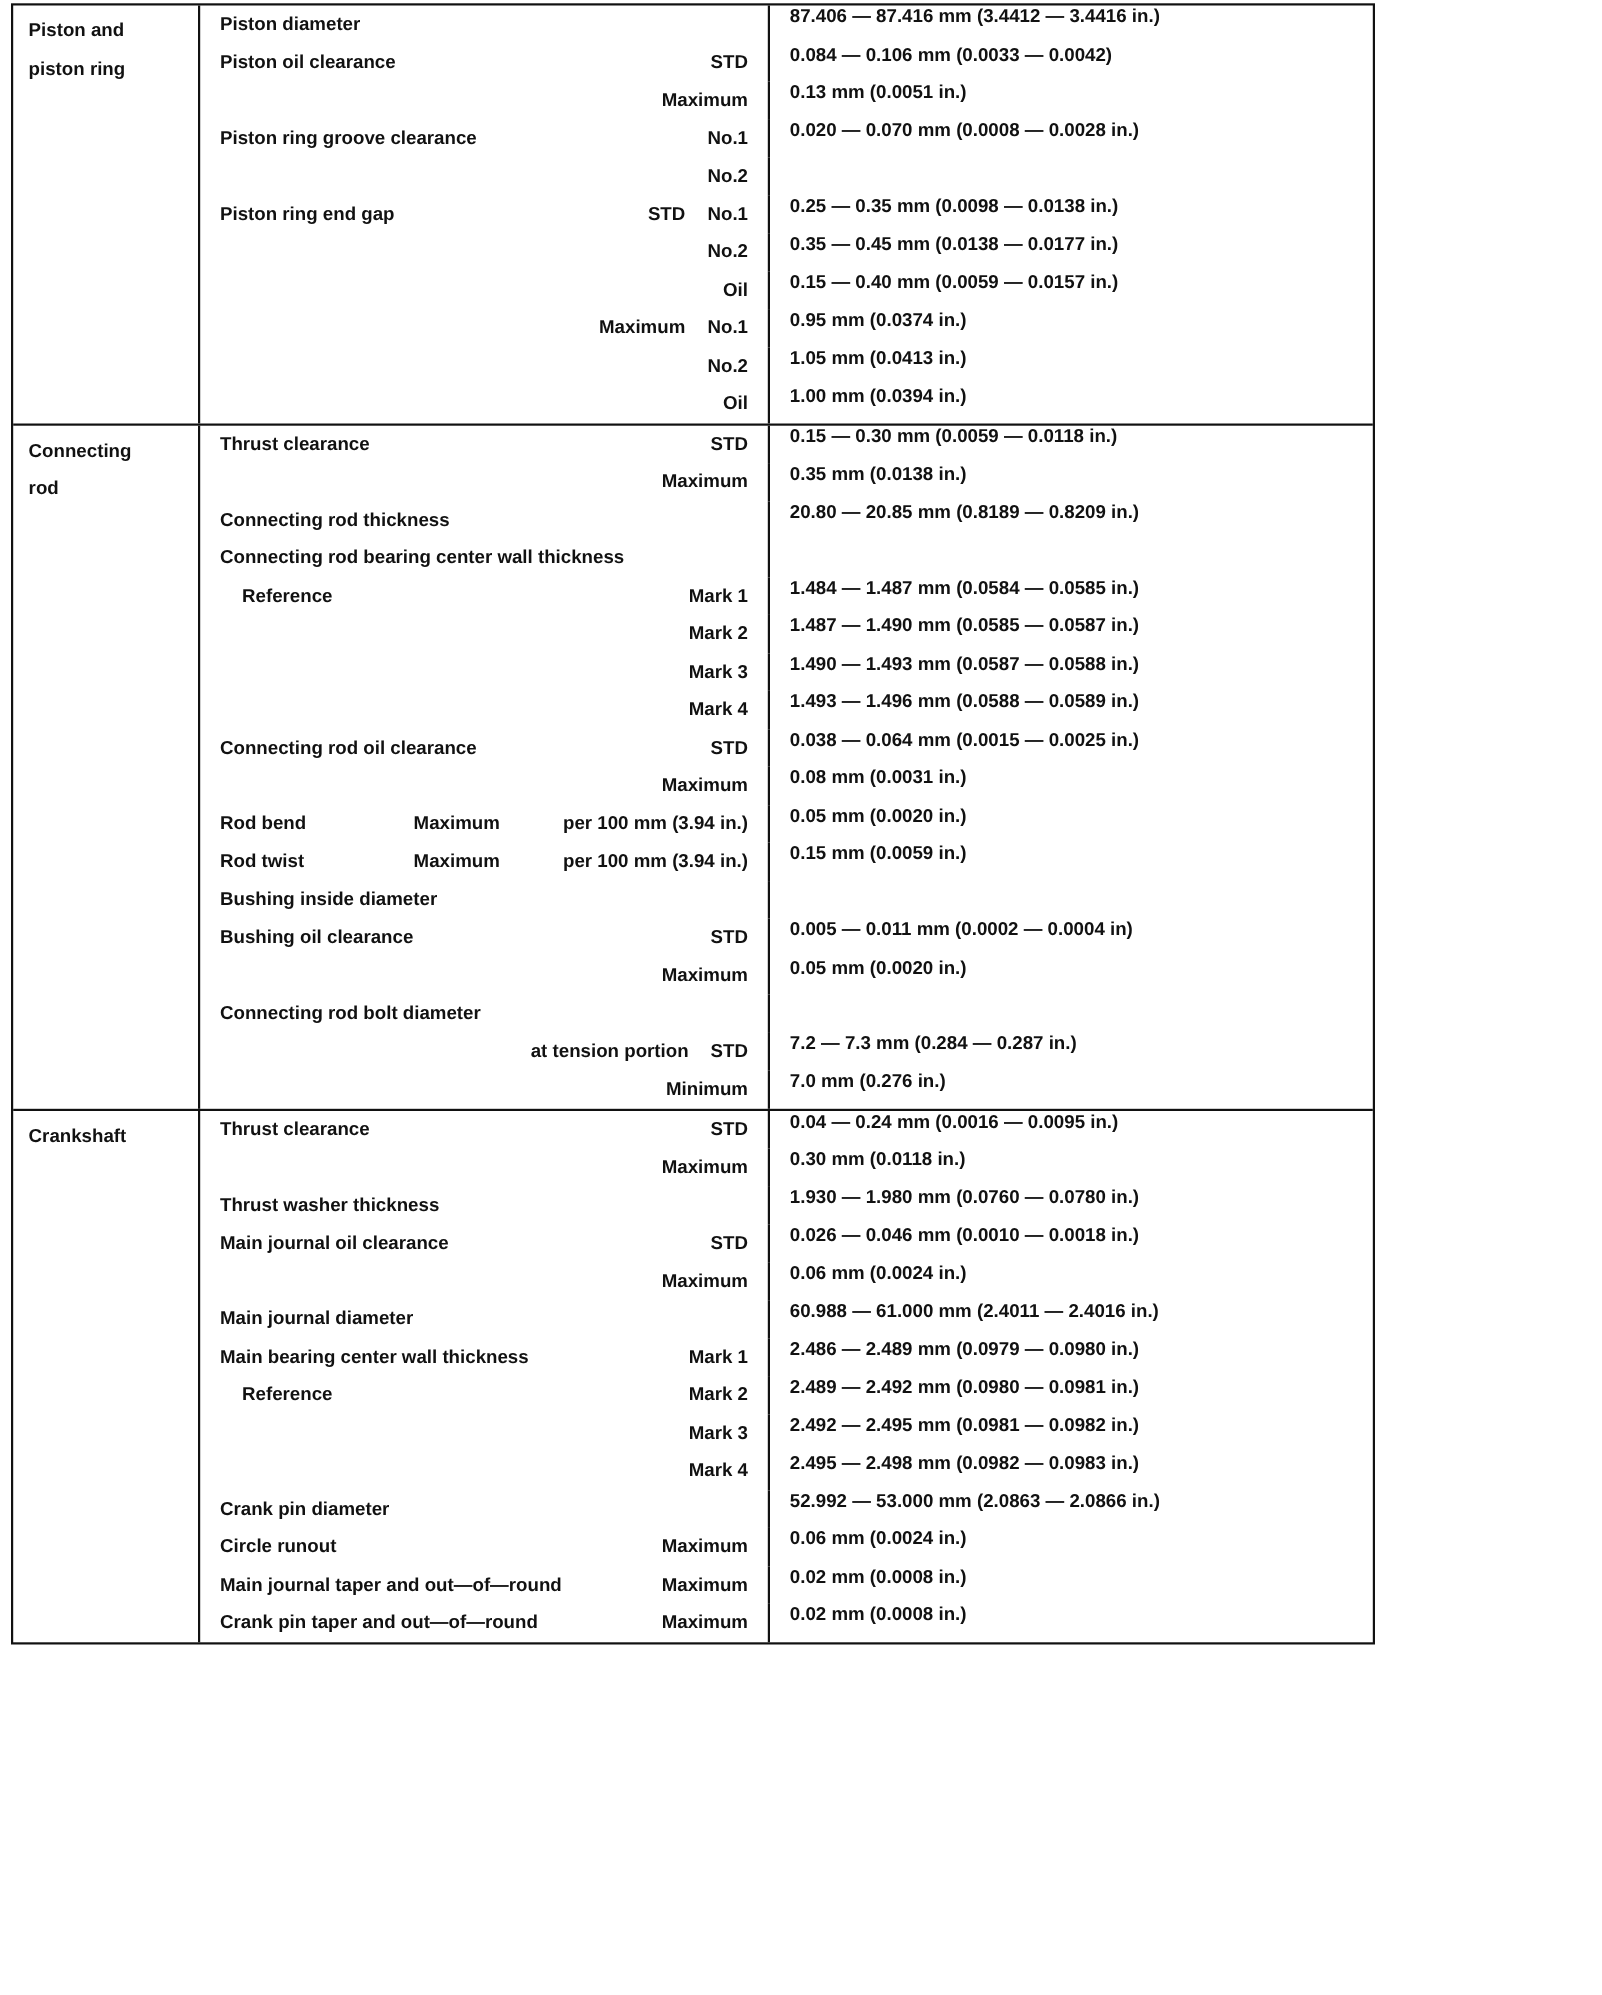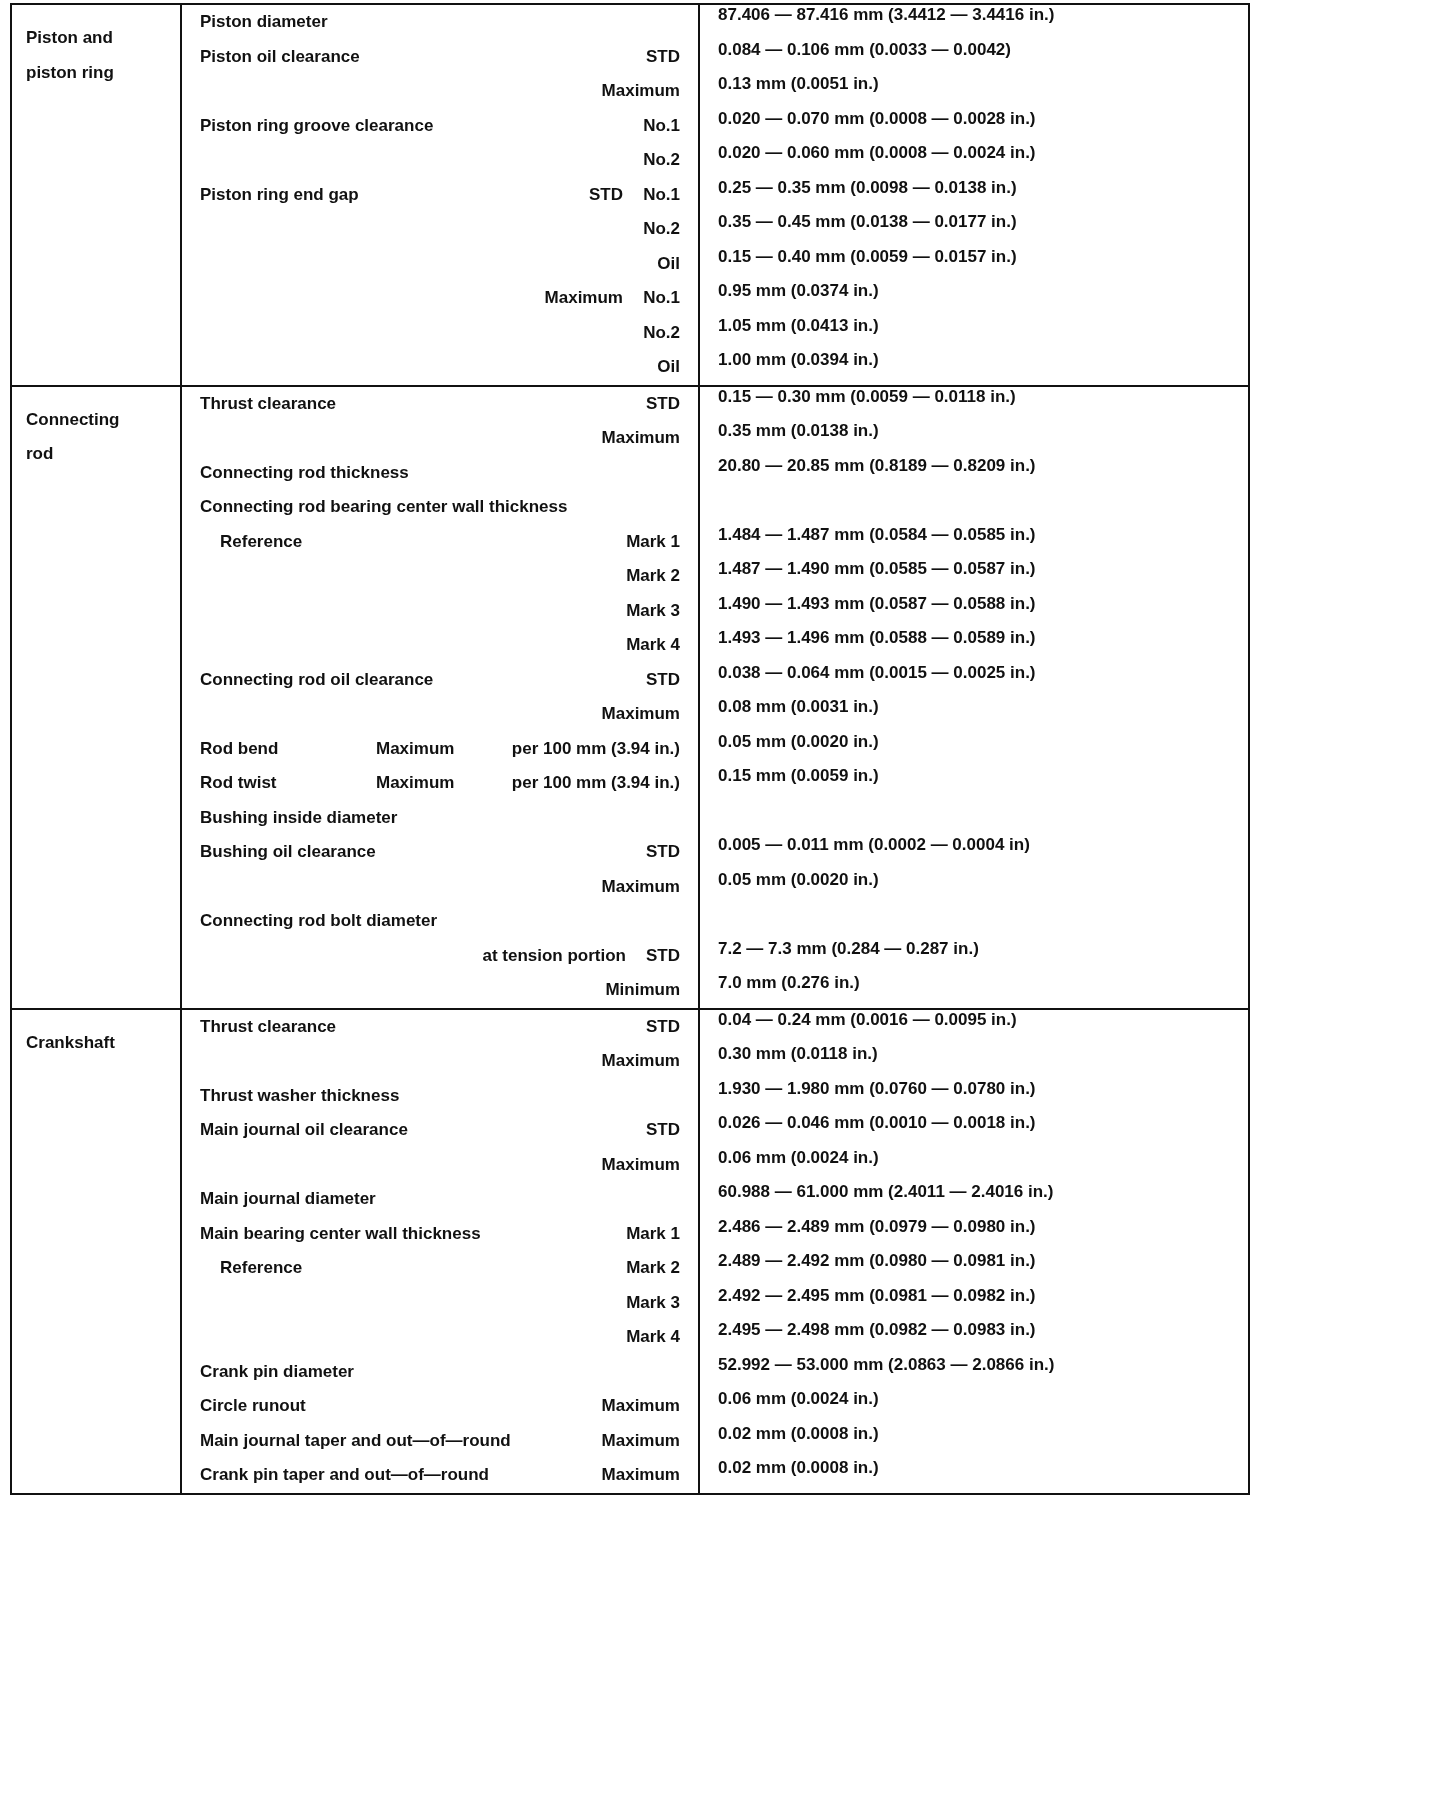--- a/index.html
+++ b/index.html
@@ -3,21 +3,21 @@
 <meta charset="utf-8">
 <style>
   html, body { margin: 0; padding: 0; background: #ffffff; }
   body { width: 1456px; height: 1814px; position: relative; overflow: hidden;
          font-family: "Liberation Sans", "DejaVu Sans", sans-serif; color: #111; }
   .spec-table { position: absolute; left: 10px; top: 3px; width: 1240px;
                 border: 2px solid #111; box-sizing: border-box; }
   .section { display: flex; border-top: 2px solid #111; }
   .section:first-child { border-top: none; }
   .group-col { width: 170px; border-right: 2px solid #111; box-sizing: border-box;
-               padding: 22px 0 0 14px; font-size: 17px; font-weight: bold; line-height: 34.5px; }
+               padding: 12px 0 0 14px; font-size: 17px; font-weight: bold; line-height: 34.5px; }
   .group-col .grp-line { display: block; height: 34.5px; line-height: 22px; }
   .rows { flex: 1; display: flex; flex-direction: column; }
   .row { display: flex; height: 34.5px; }
   .item-col { width: 518px; box-sizing: border-box; border-right: 2px solid #111;
               height: 100%; display: flex; align-items: center; position: relative;
               font-size: 17px; font-weight: bold; }
   .item-col .label { position: absolute; left: 18px; white-space: nowrap; }
   .item-col .label.indent { left: 38px; }
   .item-col .mid { position: absolute; left: 194px; white-space: nowrap; }
   .item-col .qual { position: absolute; right: 18px; white-space: nowrap; }
@@ -65,21 +65,20 @@
             <span class="qual">No.1</span>
           </div>
           <div class="value-col">0.020 — 0.070 mm (0.0008 — 0.0028 in.)</div>
         </div>
         <div class="row">
           <div class="item-col">
             <span class="label"></span>
             <span class="qual2" style="right: 80px;"></span>
             <span class="qual">No.2</span>
           </div>
-          <div class="value-col">0.020 — 0.060 mm (0.0008 — 0.0024 in.)</div>
         </div>
         <div class="row">
           <div class="item-col">
             <span class="label">Piston ring end gap</span>
             <span class="qual2" style="right: 75px;">STD</span>
             <span class="qual">No.1</span>
           </div>
           <div class="value-col">0.25 — 0.35 mm (0.0098 — 0.0138 in.)</div>
         </div>
         <div class="row">

